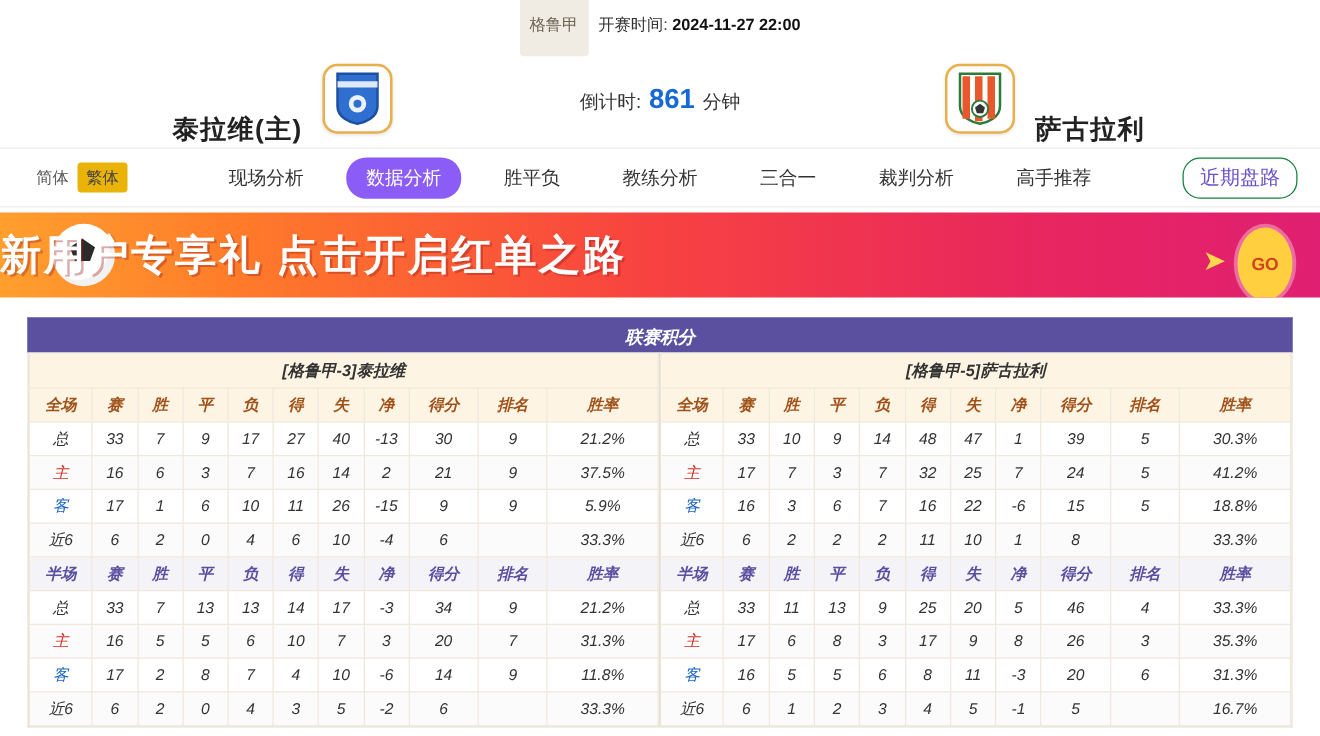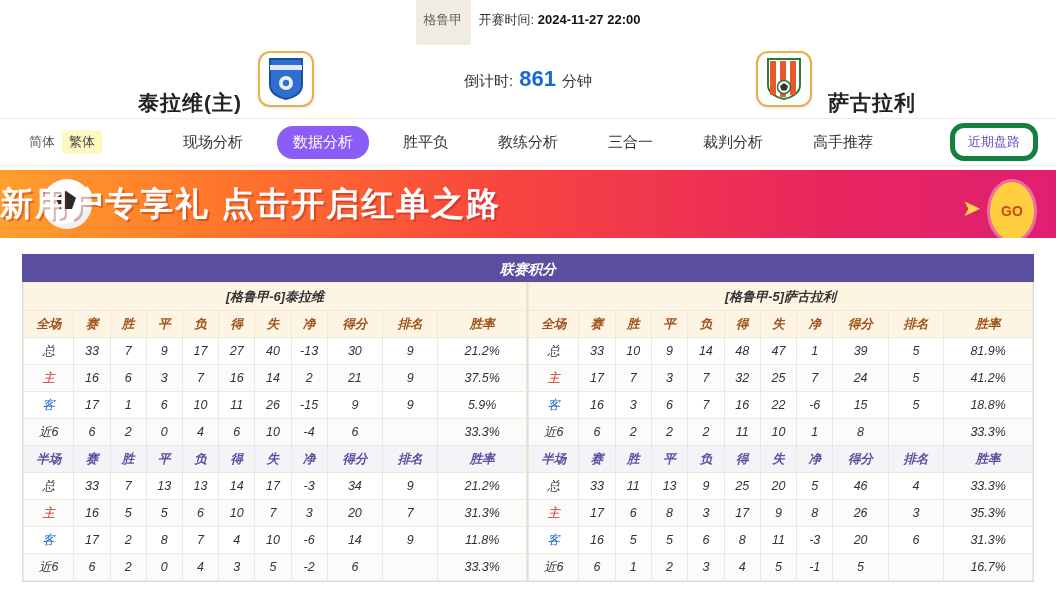--- a/index.html
+++ b/index.html
@@ -72,43 +72,43 @@
     border-top: 1px solid #ececec;
     border-bottom: 1px solid #ececec;
     display: flex; align-items: center;
     position: relative;
   }
   .lang {
     position: absolute; left: 22px;
     display: flex; align-items: center; font-size: 13px; color: #555;
   }
   .lang .opt { padding: 3px 7px; border-radius: 3px; cursor: pointer; }
-  .lang .opt.active { background: #fef9c3; color: #444; }
+  .lang .opt.active { background: #eab308; color: #444; }
   .nav-items {
     margin: 0 auto;
     display: flex; align-items: center; gap: 0;
   }
   .nav-item {
     font-size: 15px; color: #333;
     padding: 7px 16px;
     margin: 0 9px;
     cursor: pointer;
     white-space: nowrap;
   }
   .nav-item.active {
     background: #8b5cf6;
     color: #fff;
     border-radius: 16px;
     font-weight: normal;
   }
   .pill-right {
     position: absolute; right: 18px;
-    border: 5px solid #15803d;
+    border: 1px solid #15803d;
     color: #6a51c7;
-    font-size: 13px;
+    font-size: 16px;
     border-radius: 14px;
     padding: 5px 13px;
     cursor: pointer;
   }
 
   
   .banner {
     height: 68px; margin: 4px 0 0 0;
     background: linear-gradient(90deg,#ff9f2e 0%, #ff7b2a 18%, #f8443f 48%, #e8265e 78%, #e01f72 100%);
     position: relative; overflow: hidden;
@@ -267,21 +267,21 @@
 
   <div class="content">
     <div class="section-title">联赛积分</div>
 
     <div class="tables">
 
       <div class="tbl-wrap left">
         <table>
           <thead>
             <tr>
-                <th class="team-head" colspan="11">[格鲁甲-6]泰拉维</th>
+                <th class="team-head" colspan="11">[格鲁甲-3]泰拉维</th>
               </tr>
           </thead>
           <thead class="cols">
             <tr>
               <th class="col-name">全场</th>
               <th class="col-w">赛</th>
               <th class="col-w">胜</th>
               <th class="col-w">平</th>
               <th class="col-w">负</th>
               <th class="col-w">得</th>
@@ -445,21 +445,21 @@
                 <td class="lbl">总</td>
                 <td>33</td>
                 <td>10</td>
                 <td>9</td>
                 <td>14</td>
                 <td>48</td>
                 <td>47</td>
                 <td>1</td>
                 <td>39</td>
                 <td>5</td>
-                <td>81.9%</td>
+                <td>30.3%</td>
               </tr>
             <tr>
                 <td class="lbl home">主</td>
                 <td>17</td>
                 <td>7</td>
                 <td>3</td>
                 <td>7</td>
                 <td>32</td>
                 <td>25</td>
                 <td>7</td>

